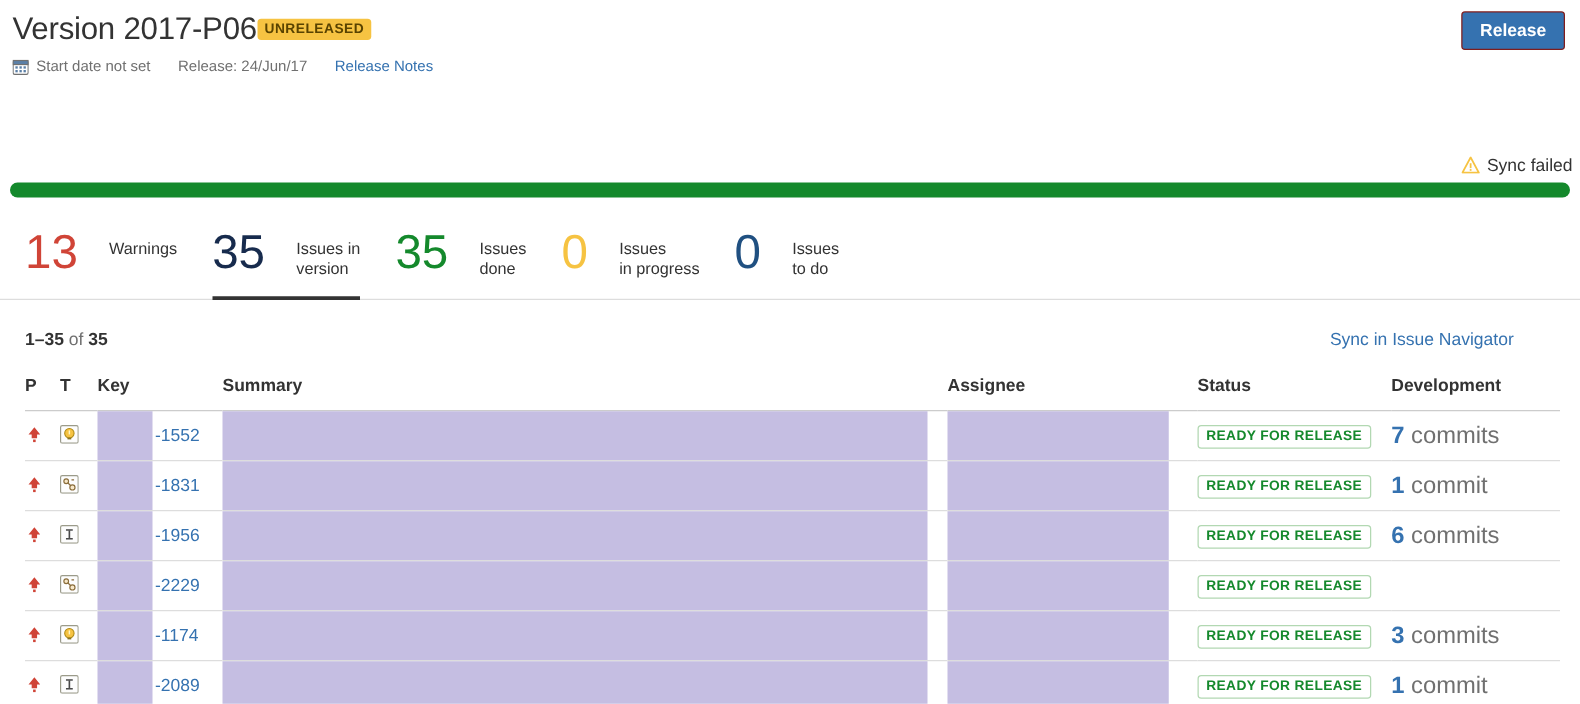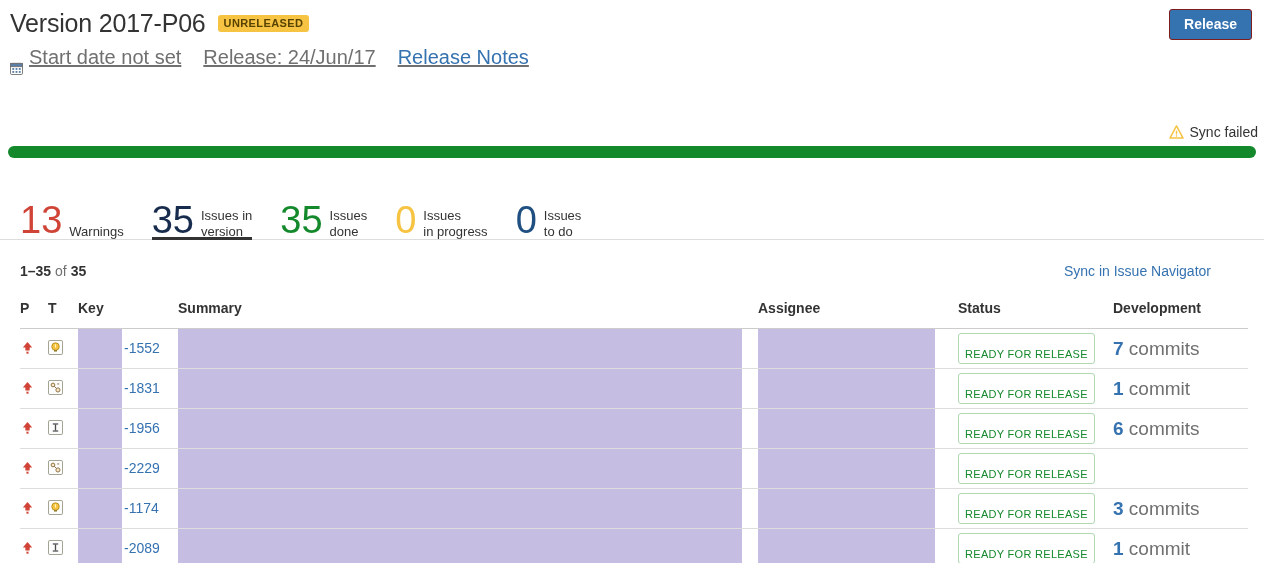--- a/index.html
+++ b/index.html
@@ -9,35 +9,35 @@
     background: #ffffff;
     font-family: "Liberation Sans", sans-serif;
     color: #333333;
     overflow: hidden;
   }
 
   .page { position: relative; width: 1264px; height: 563px; }
 
   
   .hdr { position: relative; padding: 8px 16px 0 10px; }
-  .title-row { display: flex; align-items: center; gap: 12px; }
+  .title-row { display: flex; align-items: center; }
   .version-title {
     font-size: 25px; font-weight: normal; color: #333333;
     letter-spacing: -0.2px; line-height: 30px;
   }
   .badge-unreleased {
     display: inline-block;
     background: #f6c342; color: #594300;
     font-size: 11px; font-weight: bold; letter-spacing: .4px;
     padding: 2px 6px 3px; border-radius: 3px;
     line-height: 12px;
   }
   .meta-row {
-    display: flex; align-items: flex-end; gap: 6px;
-    margin-top: 8px; font-size: 20px; color: #707070; text-decoration: underline;
+    display: flex; align-items: flex-start; gap: 6px;
+    margin-top: 8px; font-size: 12px; color: #707070;
   }
   .cal-icon { display: inline-block; width: 13px; height: 13px; position: relative; top: 1px; }
   .meta-sep { display: inline-block; width: 10px; }
   .meta-link { color: #3572b0; cursor: pointer; }
 
   .desc-row {
     margin-top: 5px; font-size: 14px; color: #333333;
     display: flex; align-items: center;
   }
   .redact { background: #c5bee2; display: inline-block; }
@@ -63,21 +63,21 @@
   .progress-wrap { position: absolute; left: 8px; top: 146px; width: 1248px; height: 12px; }
   .progress-bar { width: 100%; height: 12px; border-radius: 6px; background: #14892c; }
 
   
   .stats {
     position: absolute; left: 0; top: 172px; width: 1264px;
     height: 68px; display: flex; align-items: flex-start;
     border-bottom: 1px solid #dddddd;
   }
   .stat {
-    display: flex; align-items: flex-end; gap: 7px;
+    display: flex; align-items: flex-start; gap: 25px;
     padding: 10px 14px 0 14px; height: 68px; cursor: pointer;
     position: relative;
   }
   .stat:first-child { padding-left: 20px; }
   .stat .num { font-size: 38px; line-height: 40px; font-weight: normal; }
   .stat .lbl { font-size: 13px; line-height: 16px; color: #333333; padding-top: 9px; }
   .stat.active::after {
     content: ""; position: absolute; left: 14px; right: 14px; bottom: 0;
     height: 3px; background: #333333;
   }
@@ -128,22 +128,22 @@
   .sum-cell { position: relative; height: 39px; }
   .sum-redact { position: absolute; left: 0; top: 0; width: 564px; height: 39px; }
 
   .asg-cell { position: relative; height: 39px; }
   .asg-redact { position: absolute; left: 0; top: 0; width: 177px; height: 39px; }
 
   .status-badge {
     display: inline-block;
     border: 1px solid #b2d8b2; border-radius: 3px;
     color: #14892c; background: #ffffff;
-    font-size: 11px; font-weight: normal; letter-spacing: .3px;
-    padding: 14px 6px 3px; line-height: 12px; white-space: nowrap;
+    font-size: 11px; font-weight: bold; letter-spacing: .3px;
+    padding: 2px 6px 3px; line-height: 12px; white-space: nowrap;
   }
   .dev-link { color: #707070; font-size: 19px; cursor: pointer; }
   .dev-link b { color: #3572b0; font-weight: bold; }
 </style>
 </head>
 <body>
 
 <div class="page">
 
   <div class="hdr">

